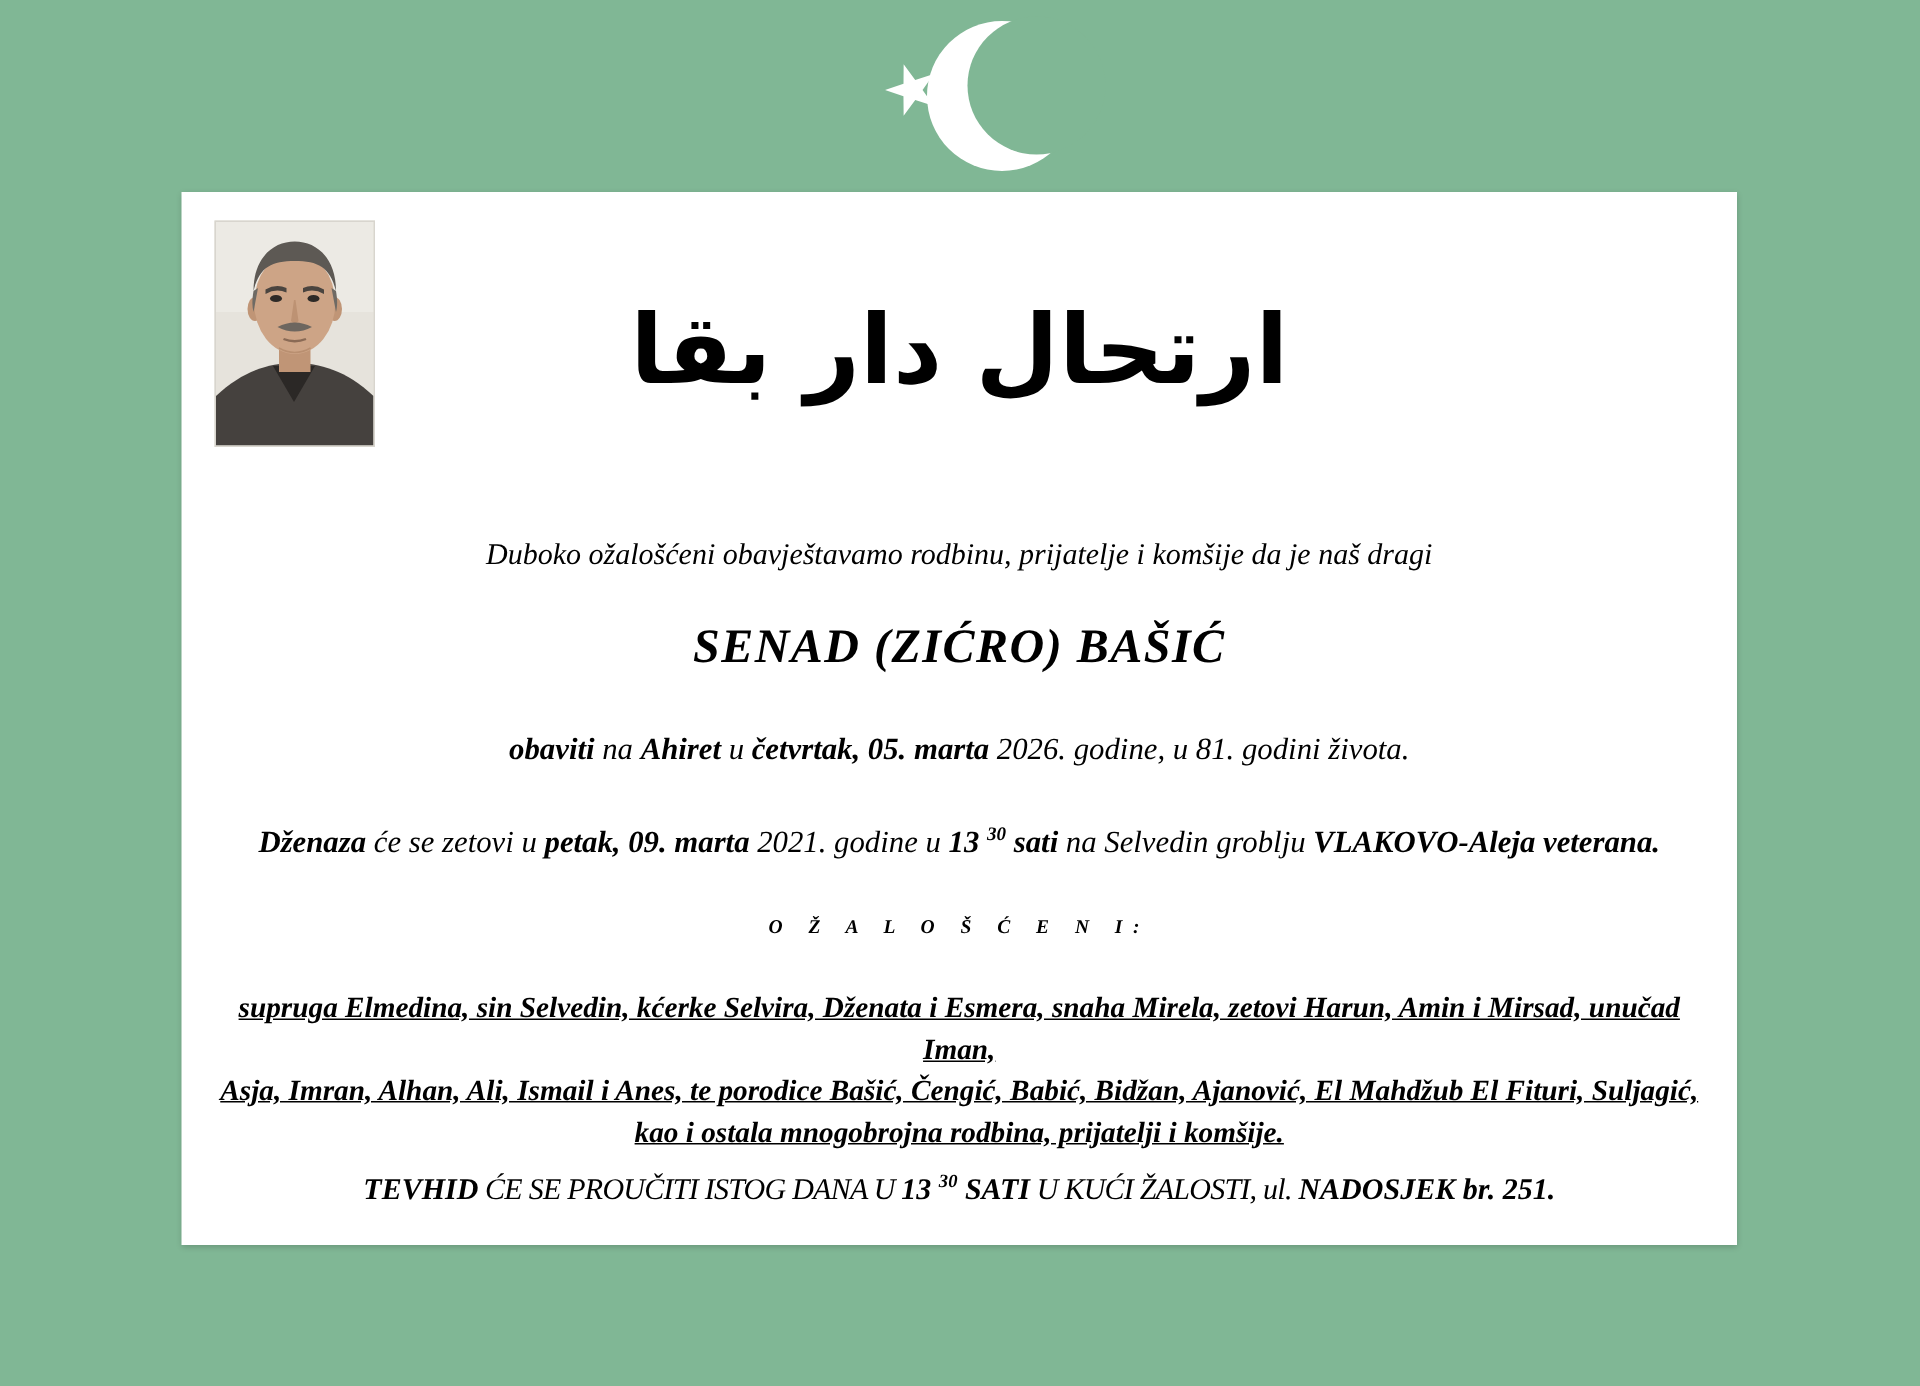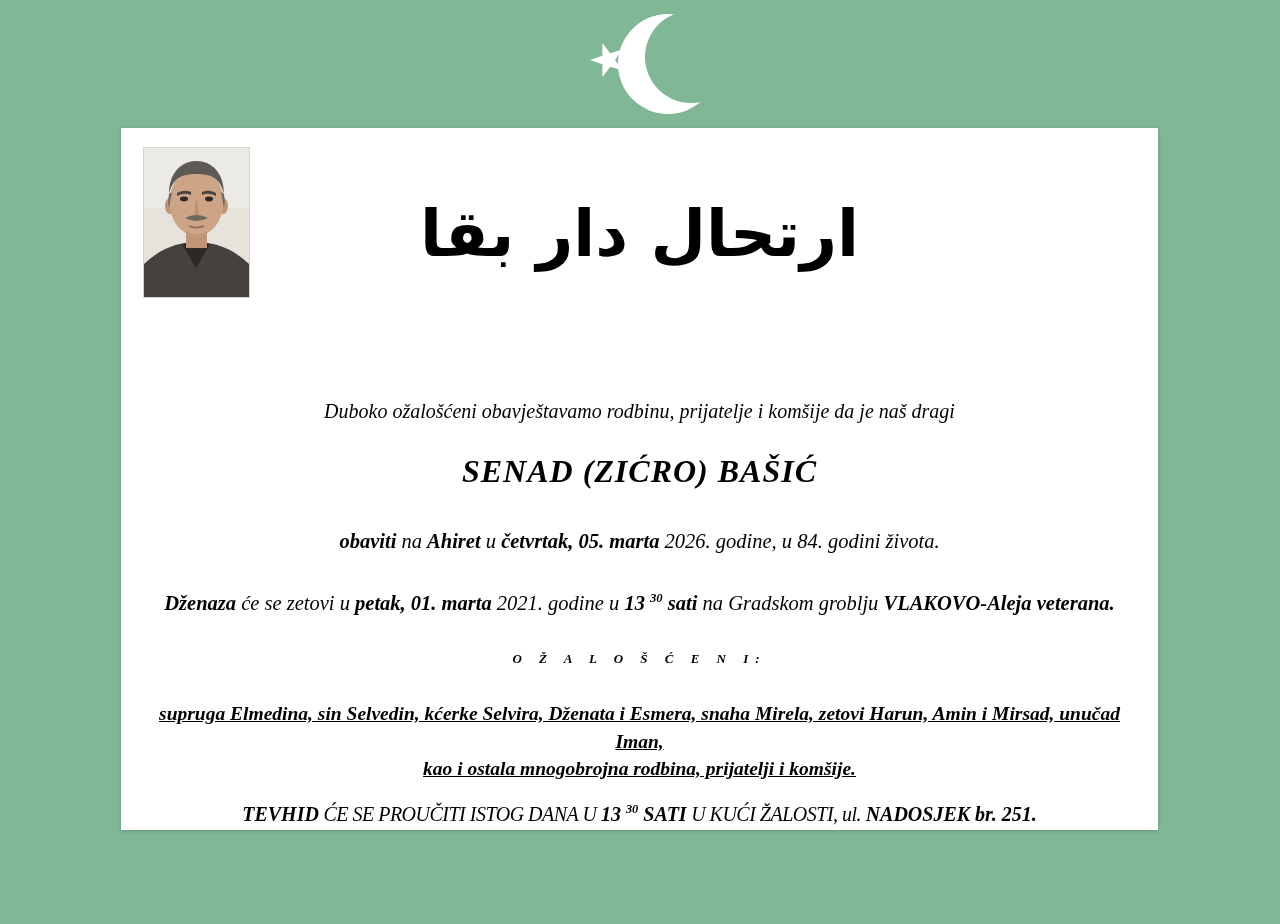--- a/index.html
+++ b/index.html
@@ -36,29 +36,28 @@
     font-weight:bold;
     font-size:64px;
     color:var(--ink);
     letter-spacing:2px;
   }
   .txt{
     position:absolute;left:16px;width:1005px;
     text-align:center;color:var(--ink);
     font-style:italic;
     line-height:1.25;
-    margin-top:41px;
   }
   .intro{top:230px;font-size:20px;}
   .name{top:282px;font-size:32px;font-weight:bold;letter-spacing:1px;}
   .death-line{top:360px;font-size:20.5px;}
   .funeral-line{top:422px;font-size:20.5px;}
   .mourners-heading{top:482px;font-size:13px;font-weight:bold;letter-spacing:7px;}
   .mourners{top:531px;font-size:19.5px;font-weight:bold;line-height:27.5px;text-decoration:underline;}
-  .tevhid{top:633px;font-size:20px;font-weight:bold;}
+  .tevhid{top:653px;font-size:20px;font-weight:bold;}
   .tevhid .plain{font-weight:normal;letter-spacing:-0.5px;}
   .rich sup{font-size:0.62em;vertical-align:super;line-height:0;}
   .rich .b{font-weight:bold;}
 </style>
 </head>
 <body>
 
 <div class="crescent-wrap">
   <svg width="220" height="130" viewBox="0 0 220 130">
     <circle cx="128" cy="64" r="50" fill="#ffffff"></circle>
@@ -103,26 +102,27 @@
       <path d="M42,84 Q52.5,90 63,84" stroke="#b98f70" stroke-width="1" fill="none"></path>
     </svg>
   </div>
 
   <div class="calligraphy">ارتحال دار بقا</div>
 
   <div class="txt intro">Duboko ožalošćeni obavještavamo rodbinu, prijatelje i komšije da je naš dragi</div>
 
   <div class="txt name">SENAD (ZIĆRO) BAŠIĆ</div>
 
-  <div class="txt death-line rich"><span class="b">obaviti</span><span class="plain"> na </span><span class="b">Ahiret</span><span class="plain"> u </span><span class="b">četvrtak, 05. marta</span><span class="plain"> 2026. godine, u 84. godini života.</span></div>
+  <div class="txt death-line rich"><span class="b">obaviti</span><span class="plain"> na </span><span class="b">Ahiret</span><span class="plain"> u </span><span class="b">četvrtak, 05. marta</span><span class="plain"> 2026. godine, u 81. godini života.</span></div>
 
-  <div class="txt funeral-line rich"><span class="b">Dženaza</span><span class="plain"> će se zetovi u </span><span class="b">petak, 01. marta</span><span class="plain"> 2021. godine u </span><span class="b">13 </span><sup class="b">30</sup><span class="b"> sati</span><span class="plain"> na Gradskom groblju </span><span class="b">VLAKOVO-Aleja veterana.</span></div>
+  <div class="txt funeral-line rich"><span class="b">Dženaza</span><span class="plain"> će se zetovi u </span><span class="b">petak, 09. marta</span><span class="plain"> 2021. godine u </span><span class="b">13 </span><sup class="b">30</sup><span class="b"> sati</span><span class="plain"> na Selvedin groblju </span><span class="b">VLAKOVO-Aleja veterana.</span></div>
 
   <div class="txt mourners-heading">O Ž A L O Š Ć E N I:</div>
 
   <div class="txt mourners">
     <div>supruga Elmedina, sin Selvedin, kćerke Selvira, Dženata i Esmera, snaha Mirela, zetovi Harun, Amin i Mirsad, unučad Iman,</div>
+    <div>Asja, Imran, Alhan, Ali, Ismail i Anes, te porodice Bašić, Čengić, Babić, Bidžan, Ajanović, El Mahdžub El Fituri, Suljagić,</div>
     <div>kao i ostala mnogobrojna rodbina, prijatelji i komšije.</div>
   </div>
 
   <div class="txt tevhid rich"><span class="b">TEVHID</span><span class="plain"> ĆE SE PROUČITI ISTOG DANA U </span><span class="b">13 </span><sup class="b">30</sup><span class="b"> SATI</span><span class="plain"> U KUĆI ŽALOSTI, ul. </span><span class="b">NADOSJEK br. 251.</span></div>
 
 </div>
 
 </body></html>

